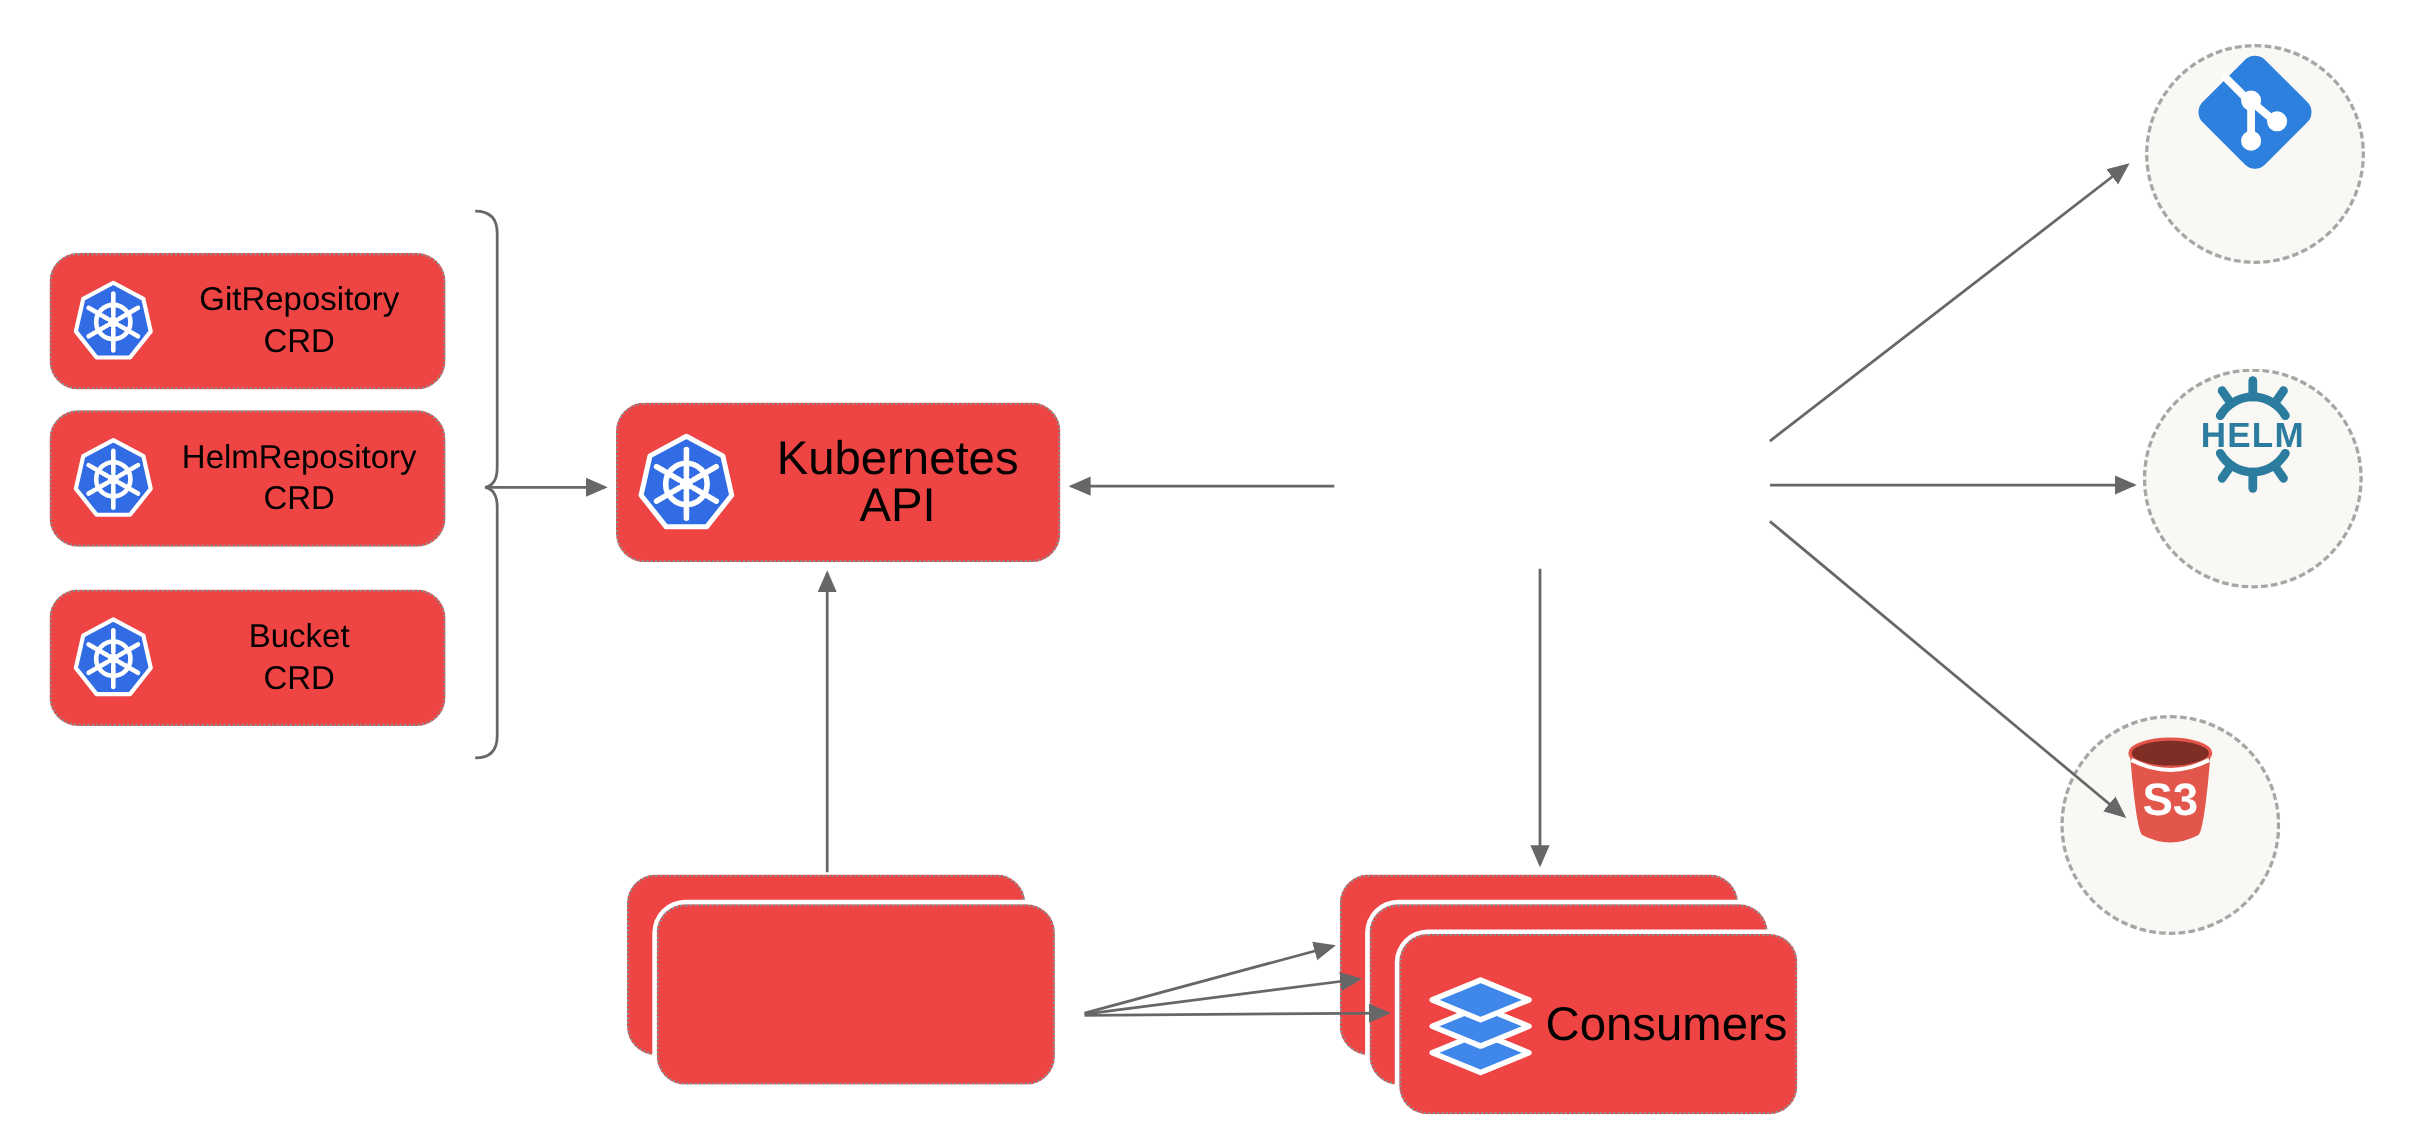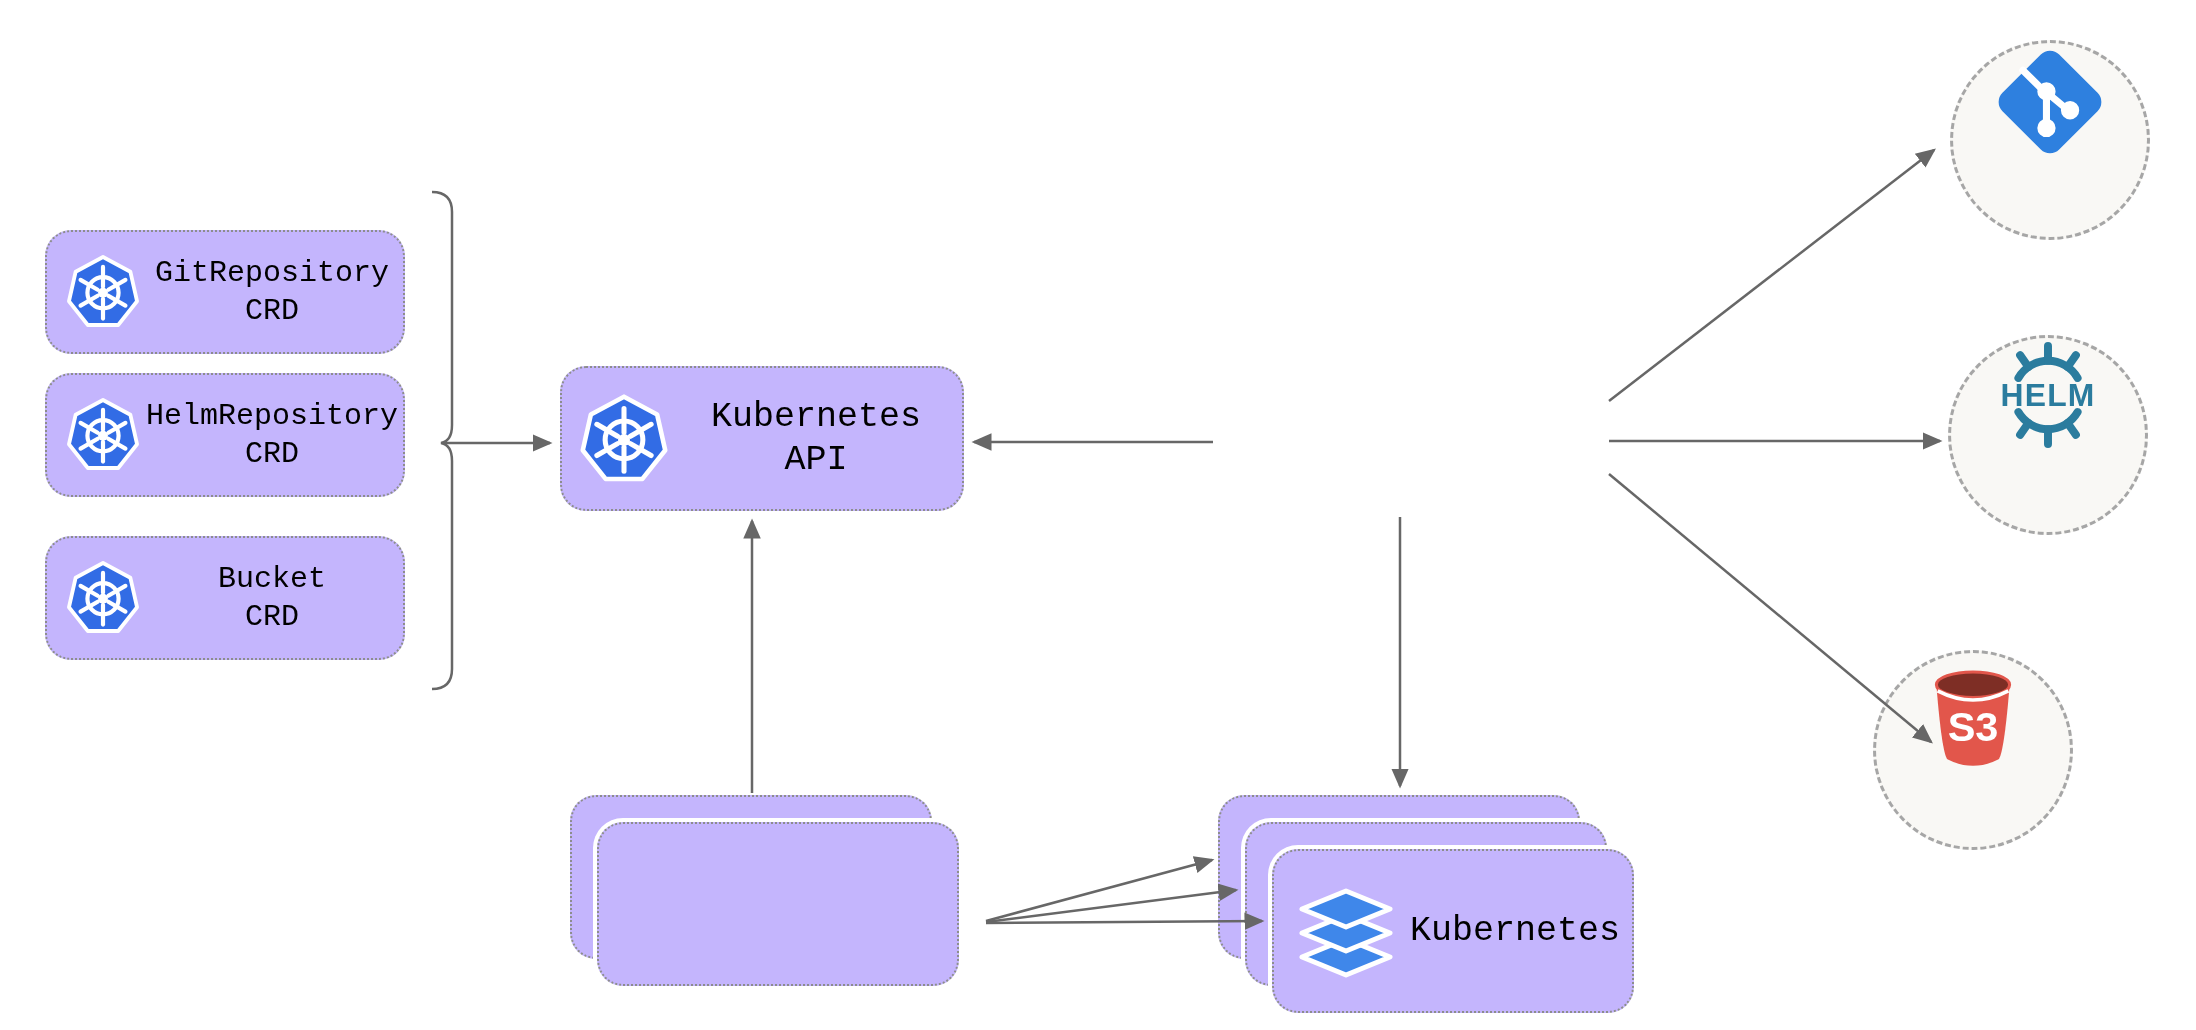--- a/index.html
+++ b/index.html
@@ -1,27 +1,27 @@
 <!DOCTYPE html>
 <html><head>
 <meta charset="utf-8">
 <style>
   html,body{margin:0;padding:0;background:#ffffff;}
   #canvas{
     position:relative;width:2196px;height:1030px;background:#ffffff;overflow:hidden;
     font-family:"Liberation Sans","DejaVu Sans",sans-serif;color:#000;
   }
   .box{
-    position:absolute;background:#c4b5fd;border:2px dotted #8d8d8d;border-radius:26px;
-    display:flex;align-items:center;box-sizing:border-box;font-family:Liberation Mono, monospace;
+    position:absolute;background:#ef4444;border:2px dotted #8d8d8d;border-radius:26px;
+    display:flex;align-items:center;box-sizing:border-box;
   }
   .stacked{box-shadow:0 0 0 4px #ffffff;}
   .label{flex:1;text-align:center;white-space:pre-line;color:#000;}
   .crd-label{font-size:30px;line-height:38px;}
-  .big-label{font-size:35px;line-height:43px;}
+  .big-label{font-size:43px;line-height:43px;}
   .icon{flex:0 0 auto;}
   .circle{
     position:absolute;width:200px;height:200px;border-radius:50%;
     background:#f9f8f5;border:3px dashed #a6a6a6;box-sizing:border-box;
     display:flex;justify-content:center;
   }
   #edges{position:absolute;left:0;top:0;width:2196px;height:1030px;pointer-events:none;z-index:5;}
 </style>
 </head>
 <body>
@@ -98,21 +98,21 @@
   <div class="box stacked" style="left:597px;top:822px;width:362px;height:164px"></div>
 
   <div class="box stacked" style="left:1218px;top:795px;width:362px;height:164px"></div>
   <div class="box stacked" style="left:1245px;top:822px;width:362px;height:164px"></div>
   <div class="box stacked" style="left:1272px;top:849px;width:362px;height:164px">
     <svg class="icon" viewBox="0 0 104 104" style="width:104px;height:104px;margin-left:20px">
       <path d="M52,60 L96,78 L52,96 L8,78 Z" fill="#3f87ea" stroke="#ffffff" stroke-width="5" stroke-linejoin="round"></path>
       <path d="M52,36 L96,54 L52,72 L8,54 Z" fill="#3f87ea" stroke="#ffffff" stroke-width="5" stroke-linejoin="round"></path>
       <path d="M52,12 L96,30 L52,48 L8,30 Z" fill="#3f87ea" stroke="#ffffff" stroke-width="5" stroke-linejoin="round"></path>
     </svg>
-    <div class="label big-label">Kubernetes</div>
+    <div class="label big-label">Consumers</div>
   </div>
 
   <div class="circle" style="left:1950px;top:40px">
     <svg viewBox="0 0 100 100" style="width:118px;height:118px">
       <rect x="16" y="16" width="68" height="68" rx="11" fill="#2e80df" transform="rotate(45 50 50)"></rect>
       <g stroke="#ffffff" stroke-width="6" stroke-linecap="round" fill="#ffffff">
         <line x1="27" y1="23" x2="42" y2="38"></line>
         <line x1="47" y1="44" x2="47" y2="68"></line>
         <line x1="51" y1="45" x2="63" y2="55"></line>
         <circle cx="47" cy="41" r="5.5" stroke-width="4.5"></circle>

